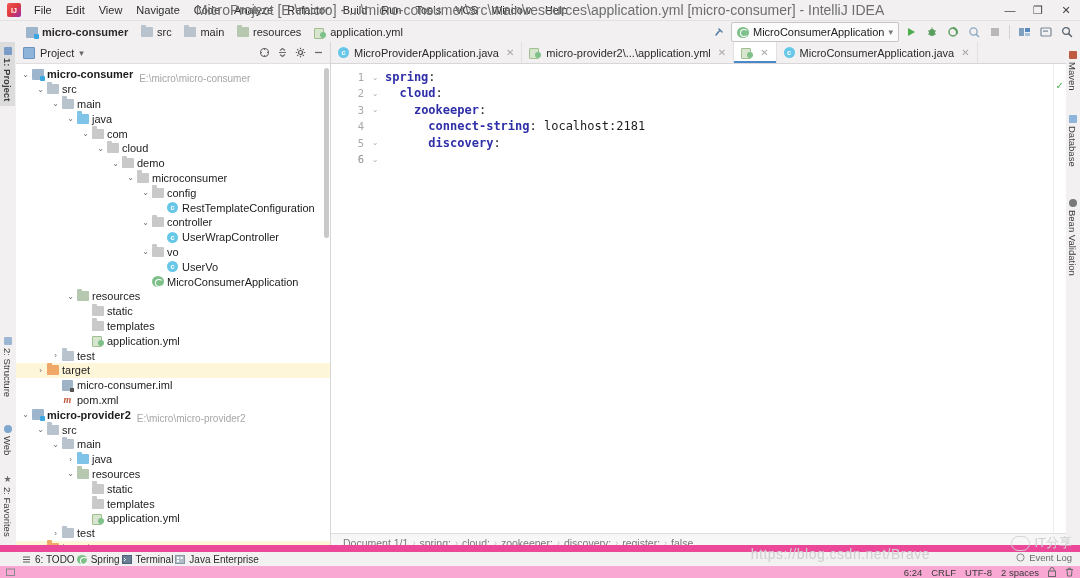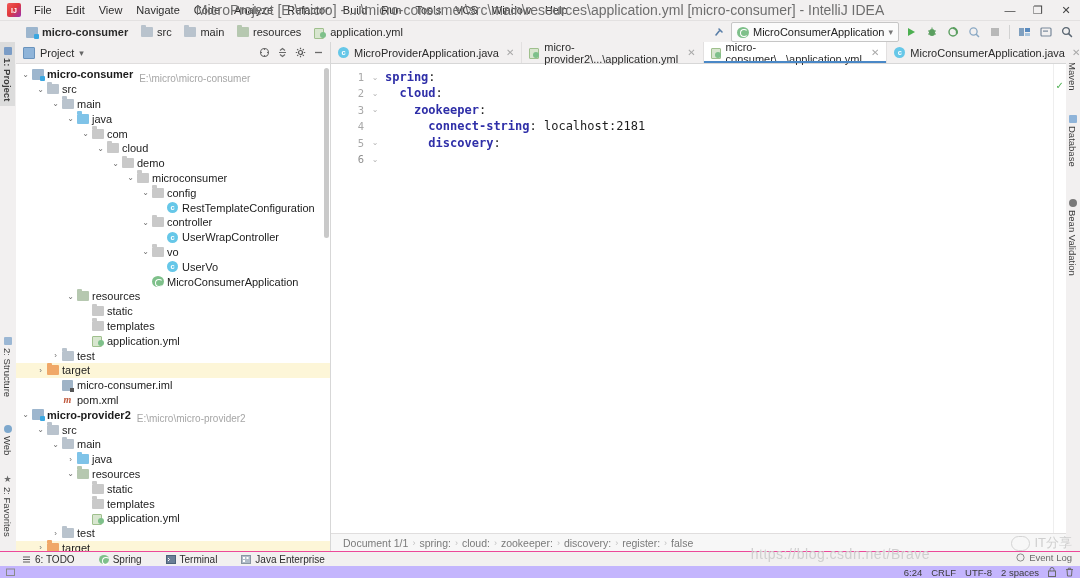--- a/index.html
+++ b/index.html
@@ -109,24 +109,24 @@
   .v{color:#1d1d1d;}
   .editor-rail{position:absolute;right:0;top:0;bottom:0;width:12px;background:#fff;border-left:1px solid #eee;}
   .check{position:absolute;right:2px;top:16px;color:#4caf50;font-size:10px;}
 
   .breadbar{height:18px;background:#f7f7f7;border-top:1px solid #e0dede;display:flex;align-items:center;
     padding-left:8px;gap:0;flex:none;font-size:10.5px;color:#7a7a7a;}
   .bc{padding:0 4px;}
   .bc-sep{color:#c0c0c0;font-size:9px;}
 
   
-  .botbar{position:absolute;left:0;right:0;bottom:12px;height:14px;background:#f2f0f0;border-top:1px solid #ec4899;
-    display:flex;align-items:center;gap:24px;padding-left:22px;}
+  .botbar{position:absolute;left:0;right:0;bottom:12px;height:14px;background:#f2f0f0;border-top:7px solid #ec4899;
+    display:flex;align-items:center;gap:2px;padding-left:22px;}
   .bt{display:flex;align-items:center;gap:4px;font-size:10px;color:#2b2b2b;}
-  .statusbar{position:absolute;left:0;right:0;bottom:0;height:12px;background:#c4b5fd;display:flex;align-items:center;}
+  .statusbar{position:absolute;left:0;right:0;bottom:0;height:12px;background:#f9a8d4;display:flex;align-items:center;}
   .sb-left{display:flex;align-items:center;padding-left:6px;gap:6px;}
   .sb-right{margin-left:auto;display:flex;align-items:center;gap:9px;padding-right:6px;font-size:9.5px;color:#3a3a3a;}
   .eventlog{position:absolute;right:8px;bottom:15px;display:flex;align-items:center;gap:4px;font-size:9.5px;color:#6a6a6a;}
   .wm{position:absolute;right:150px;bottom:16px;font-size:14px;color:#cfcfcf;letter-spacing:.5px;}
   .wm2{position:absolute;right:8px;bottom:26px;display:flex;align-items:center;gap:4px;color:#cfcfcf;font-size:13px;}
   .bubble{width:17px;height:13px;border:1.5px solid #d4d4d4;border-radius:8px;}
 </style>
 </head>
 <body>
 
@@ -558,21 +558,20 @@
           <span>MicroProviderApplication.java</span>
           <span class="x">✕</span>
         </div>
         <div class="tab">
           <span class="yml"></span>
           <span>micro-provider2\...\application.yml</span>
           <span class="x">✕</span>
         </div>
         <div class="tab active">
           <span class="yml"></span>
-          <span>micro-consumer\...\application.yml</span>
           <span class="x">✕</span>
         </div>
         <div class="tab">
           <span class="cls">c</span>
           <span>MicroConsumerApplication.java</span>
           <span class="x">✕</span>
         </div>
     </div>
 
     <div class="code-wrap">

